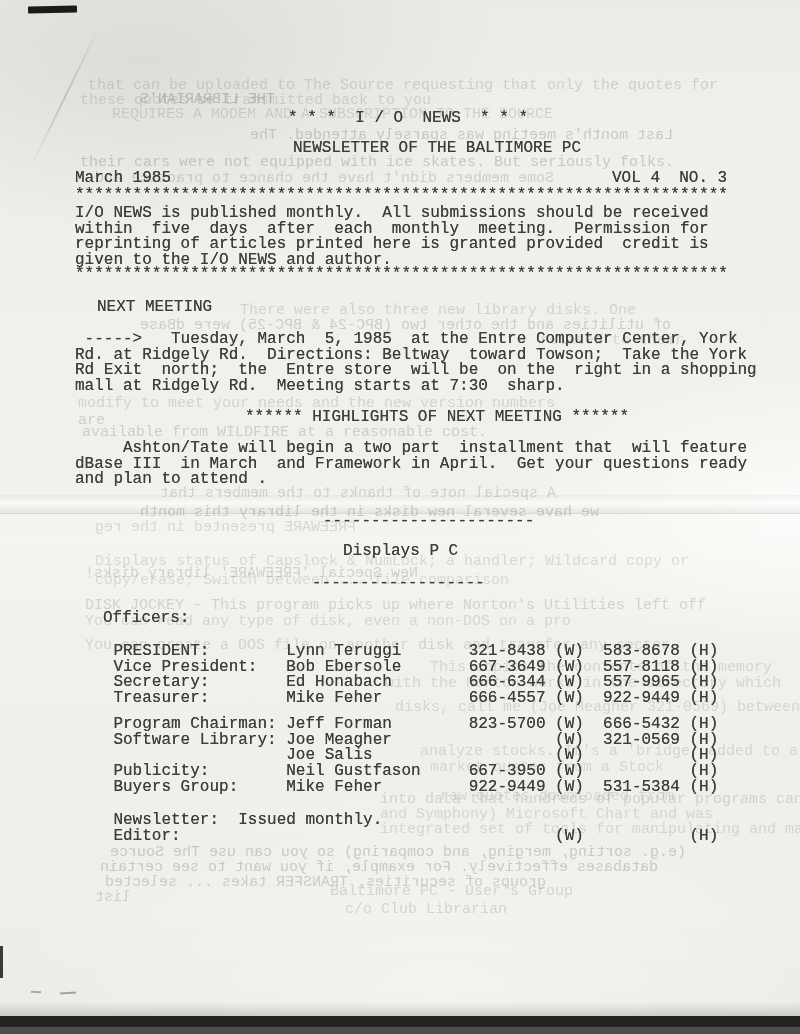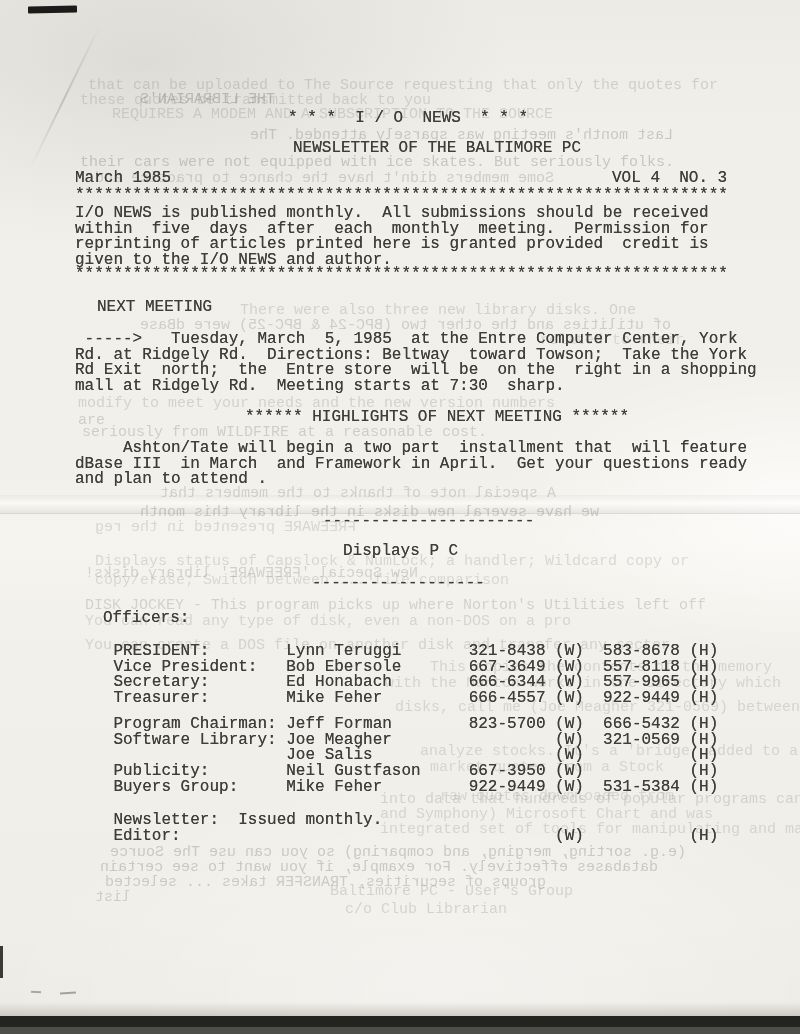--- a/index.html
+++ b/index.html
@@ -56,21 +56,21 @@
       <pre class="bleed mirror" style="left: 140px; top: 92px; opacity: 0.5;">THE LIBRARIAN'S</pre>
       <pre class="bleed" style="left: 80px; top: 107px; opacity: 0.3; margin-left: 32px;">REQUIRES A MODEM AND A SUBSCRIPTION TO THE SOURCE</pre>
       <pre class="bleed mirror" style="left: 250px; top: 128px; opacity: 0.4;">Last month's meeting was sparsely attended. The</pre>
       <pre class="bleed" style="left: 80px; top: 155px; opacity: 0.42;">their cars were not equipped with ice skates. But seriously folks.</pre>
       <pre class="bleed mirror" style="left: 95px; top: 171px; opacity: 0.35;">Some members didn't have the chance to practice and</pre>
       <pre class="bleed" style="left: 240px; top: 303px; opacity: 0.3;">There were also three new library disks. One</pre>
       <pre class="bleed mirror" style="left: 140px; top: 318px; opacity: 0.35;">of utilities and the other two (BPC-24 &amp; BPC-25) were dBase</pre>
       <pre class="bleed" style="left: 540px; top: 333px; opacity: 0.25;">related to their</pre>
       <pre class="bleed" style="left: 78px; top: 396px; opacity: 0.3;">modify to meet your needs and the new version numbers</pre>
       <pre class="bleed" style="left: 78px; top: 413px; opacity: 0.35;">are</pre>
-      <pre class="bleed" style="left: 82px; top: 425px; opacity: 0.35;">seriously from WILDFIRE at a reasonable cost.</pre>
+      <pre class="bleed" style="left: 82px; top: 425px; opacity: 0.35;">available from WILDFIRE at a reasonable cost.</pre>
       <pre class="bleed mirror" style="left: 160px; top: 486px; opacity: 0.33;">A special note of thanks to the members that</pre>
       <pre class="bleed mirror" style="left: 140px; top: 505px; opacity: 0.4;">we have several new disks in the library this month</pre>
       <pre class="bleed mirror" style="left: 95px; top: 520px; opacity: 0.28;">FREEWARE presented in the reg</pre>
       <pre class="bleed" style="left: 95px; top: 554px; opacity: 0.28;">Displays status of Capslock &amp; NumLock; a handler; Wildcard copy or</pre>
       <pre class="bleed mirror" style="left: 85px; top: 566px; opacity: 0.33;">New Special 'FREEWARE' library disks!</pre>
       <pre class="bleed" style="left: 95px; top: 573px; opacity: 0.26;">copy/erase; Switch between ... file comparison</pre>
       <pre class="bleed" style="left: 85px; top: 598px; opacity: 0.32;">DISK JOCKEY - This program picks up where Norton's Utilities left off</pre>
       <pre class="bleed" style="left: 85px; top: 614px; opacity: 0.28;">You can read any type of disk, even a non-DOS on a pro</pre>
       <pre class="bleed" style="left: 85px; top: 638px; opacity: 0.3;">You can create a DOS file on another disk and transfer any sector</pre>
       <pre class="bleed" style="left: 430px; top: 660px; opacity: 0.28;">This copies the contents of the memory</pre>

